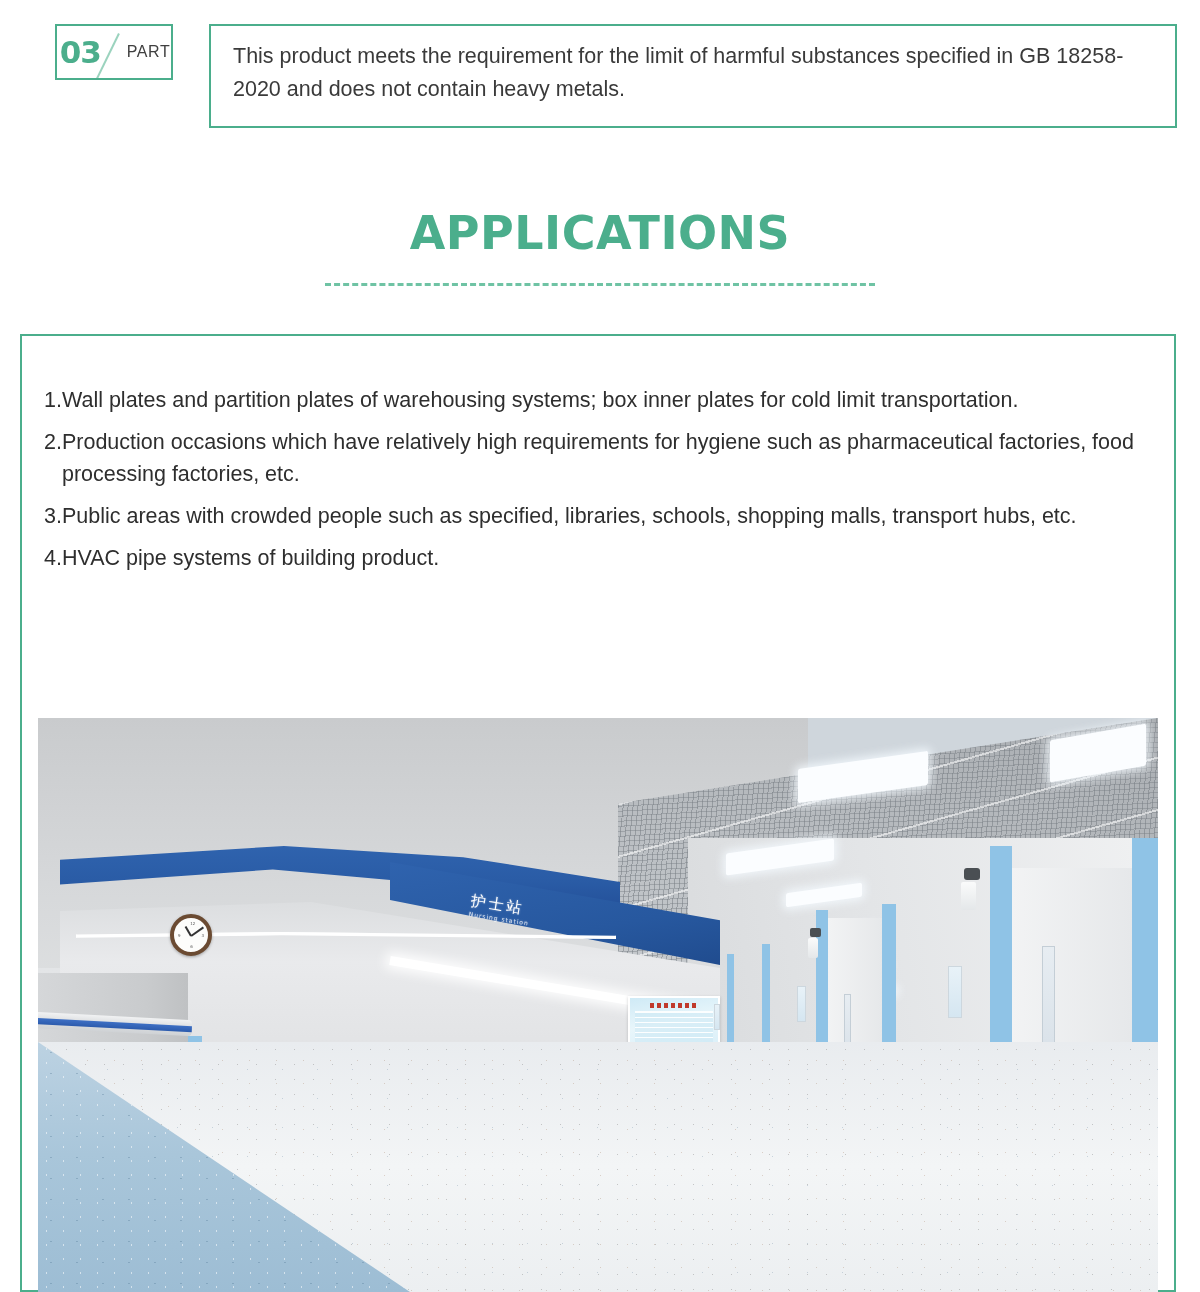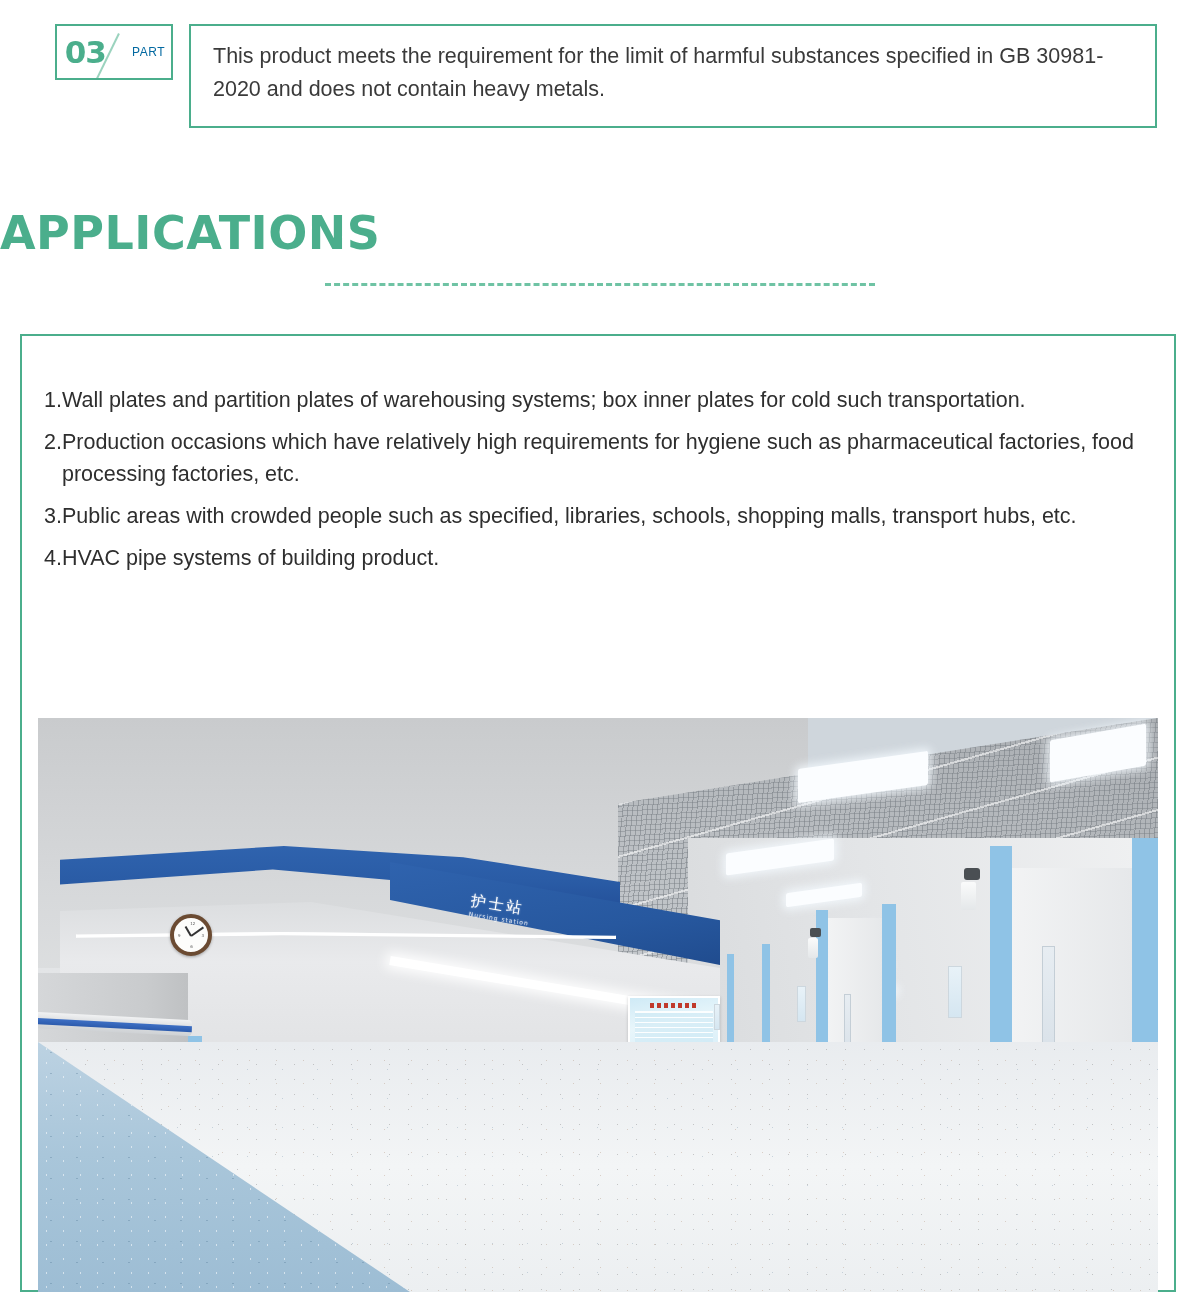--- a/index.html
+++ b/index.html
@@ -9,21 +9,21 @@
     background: #ffffff;
     font-family: "Liberation Sans", sans-serif;
     overflow: hidden;
   }
   .page { position: relative; width: 1200px; height: 1292px; background:#fff; }
 
   
   .header-row {
     position: absolute;
     left: 55px; top: 24px;
-    display: flex; align-items: flex-start;
+    display: flex; align-items: flex-start; gap: 20px;
   }
   .part-badge {
     width: 118px; height: 56px;
     border: 2px solid #4BAE8C;
     display: flex; align-items: center; justify-content: center;
     position: relative; overflow: hidden;
     flex: none;
   }
   .part-badge .num {
     font-family: "DejaVu Sans", sans-serif;
@@ -37,22 +37,22 @@
   }
   .part-badge .slash {
     position: absolute;
     left: 50px; top: 5px;
     width: 2px; height: 50px;
     background: #9BD3BE;
     transform: rotate(26deg);
     transform-origin: center;
   }
   .part-badge .part-word {
-    font-size: 12px;
-    color: #0369a1;
+    font-size: 16px;
+    color: #404040;
     letter-spacing: 0.6px;
     margin-left: 24px;
     font-family: "Liberation Sans", sans-serif;
   }
   .header-note {
     margin-left: 16px;
     width: 968px;
     min-height: 104px;
     border: 2px solid #4BAE8C;
     padding: 14px 22px 16px 22px;
@@ -60,20 +60,21 @@
     line-height: 1.55;
     color: #3a3a3a;
     font-family: "Liberation Sans", sans-serif;
   }
 
   
   .section-title {
     position: absolute;
     left: 0; top: 206px;
     width: 1200px;
+    text-align: center;
     font-family: "DejaVu Sans", sans-serif;
     font-weight: bold;
     font-size: 46px;
     letter-spacing: 0.5px;
     color: #4BAE8C;
   }
   .title-rule {
     position: absolute;
     left: 325px; top: 283px;
     width: 550px; height: 0;
@@ -359,32 +360,32 @@
 <div class="page">
 
   <div class="header-row">
 
     <div class="part-badge">
       <span class="num">03</span>
       <span class="slash"></span>
       <span class="part-word">PART</span>
     </div>
 
-    <div class="header-note">This product meets the requirement for the limit of harmful substances specified in GB 30981-2020 and does not contain heavy metals.</div>
+    <div class="header-note">This product meets the requirement for the limit of harmful substances specified in GB 18258-2020 and does not contain heavy metals.</div>
   </div>
 
   <div class="section-title">APPLICATIONS</div>
   <div class="title-rule"></div>
 
   <div class="panel">
 
     <ul class="bullet-list">
       <li>
         <span class="idx">1.</span>
-        <span class="txt">Wall plates and partition plates of warehousing systems; box inner plates for cold such transportation.</span>
+        <span class="txt">Wall plates and partition plates of warehousing systems; box inner plates for cold limit transportation.</span>
       </li>
       <li>
         <span class="idx">2.</span>
         <span class="txt">Production occasions which have relatively high requirements for hygiene such as pharmaceutical factories, food processing factories, etc.</span>
       </li>
       <li>
         <span class="idx">3.</span>
         <span class="txt">Public areas with crowded people such as specified, libraries, schools, shopping malls, transport hubs, etc.</span>
       </li>
       <li>

